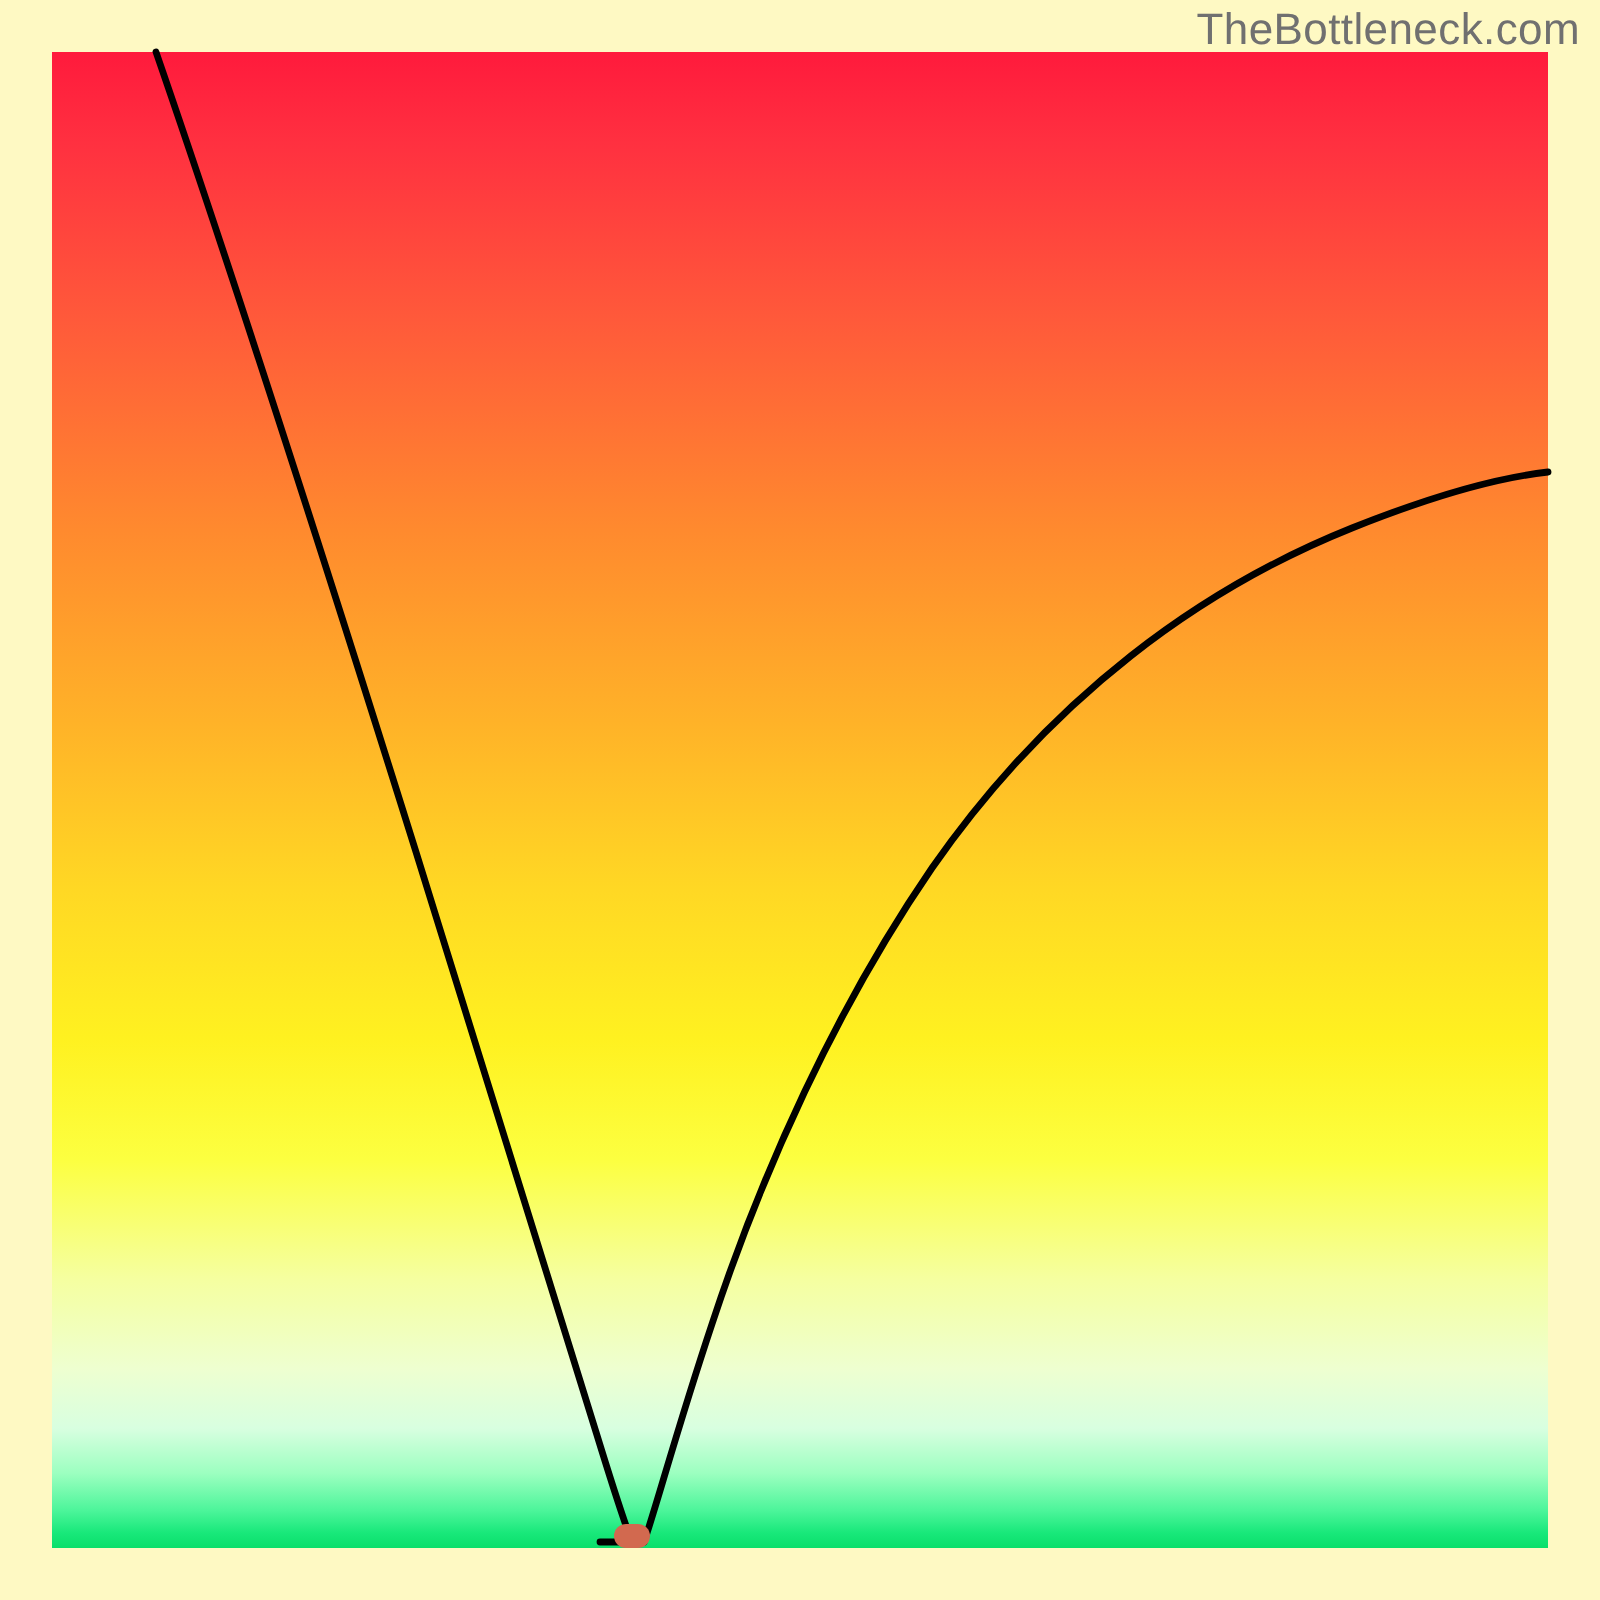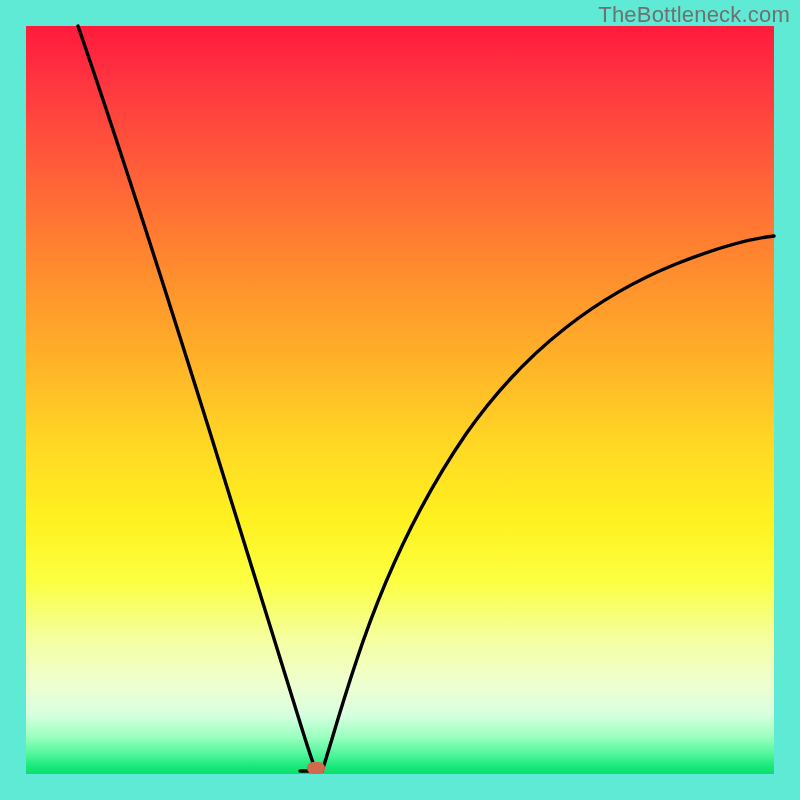--- a/index.html
+++ b/index.html
@@ -7,21 +7,21 @@
     width: 800px;
     height: 800px;
     background: #000;
     position: relative;
     overflow: hidden;
     font-family: Arial, Helvetica, sans-serif;
   }
   .frame {
     position: absolute;
     inset: 0;
-    background: #5eead4;
+    background: #fef9c3;
   }
   .plot-area {
     position: absolute;
     left: 26px;
     top: 26px;
     width: 748px;
     height: 748px;
     background: linear-gradient(to bottom,
       #ff1a3c 0%,
       #ff3040 6%,

